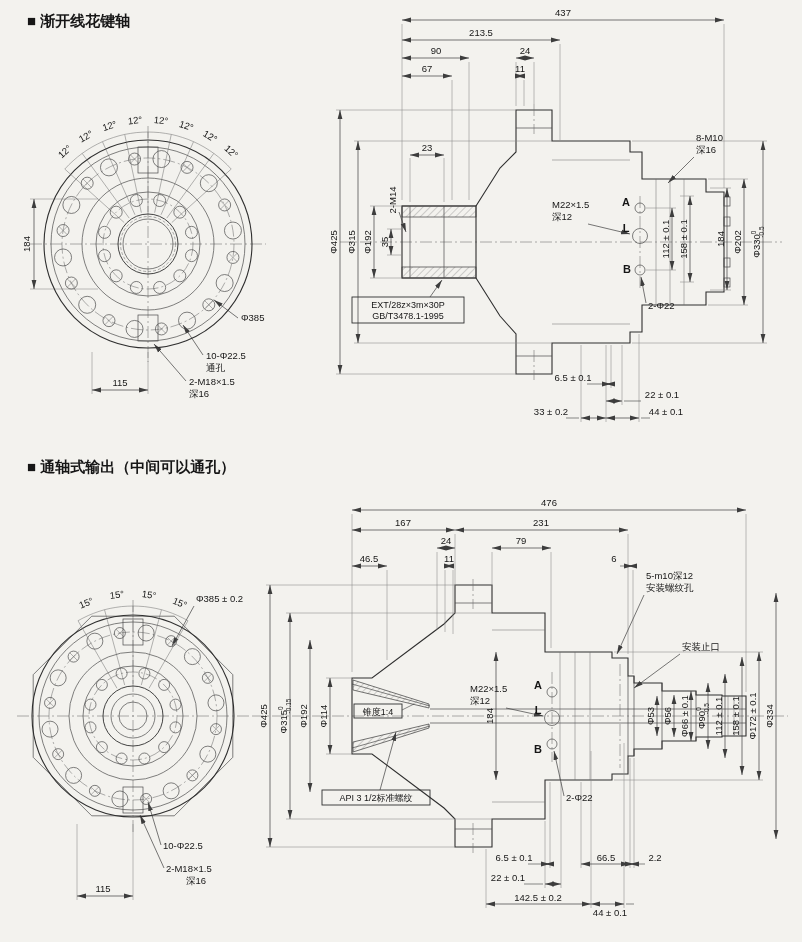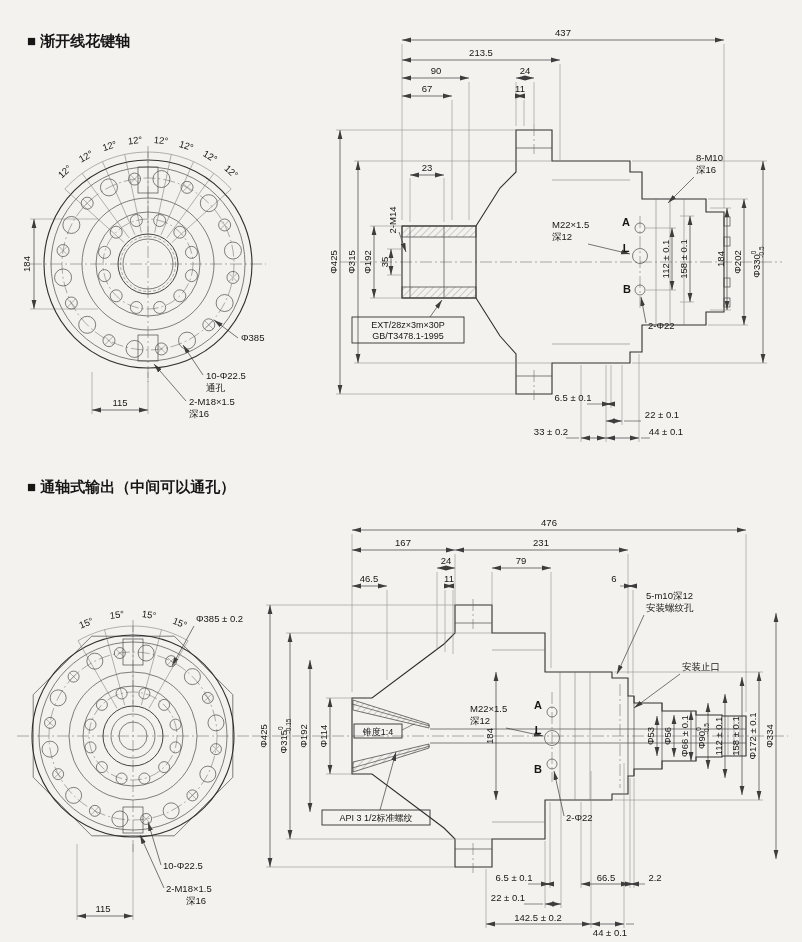--- a/index.html
+++ b/index.html
@@ -1,17 +1,17 @@
 <!DOCTYPE html>
 <html><head>
 <meta charset="utf-8">
 <style>
   html,body{margin:0;padding:0;}
   body{width:802px;height:942px;background:#f3f2ee;font-family:"Liberation Sans",sans-serif;overflow:hidden;}
-  .page{position:relative;width:802px;height:722px;margin-top:20px;}
+  .page{position:relative;width:802px;height:722px;}
   svg{display:block;}
   
   .outline{stroke:#2f2f2f;stroke-width:1.1;fill:none;}
   .outline2{stroke:#2f2f2f;stroke-width:.9;fill:none;}
   .thin2{stroke:#4a4a4a;stroke-width:.7;fill:none;}
   .thin{stroke:#6a6a6a;stroke-width:.5;fill:none;}
   .ext{stroke:#8a8a8a;stroke-width:.55;fill:none;}
   .ext line{stroke:#8a8a8a;stroke-width:.55;}
   .cl{stroke:#6c6c6c;stroke-width:.55;fill:none;stroke-dasharray:12 3 2 3;}
   .dashc{stroke:#5a5a5a;stroke-width:.5;fill:none;stroke-dasharray:3 2;}

